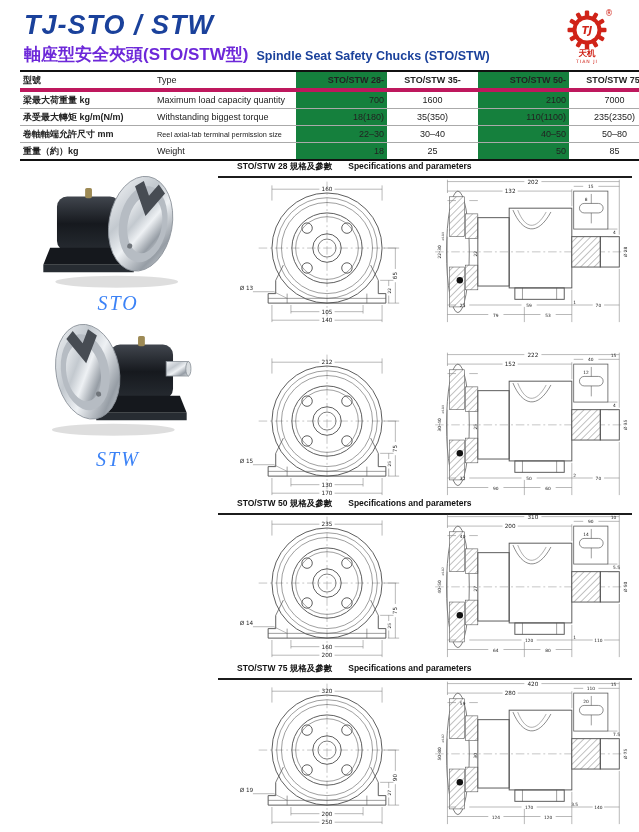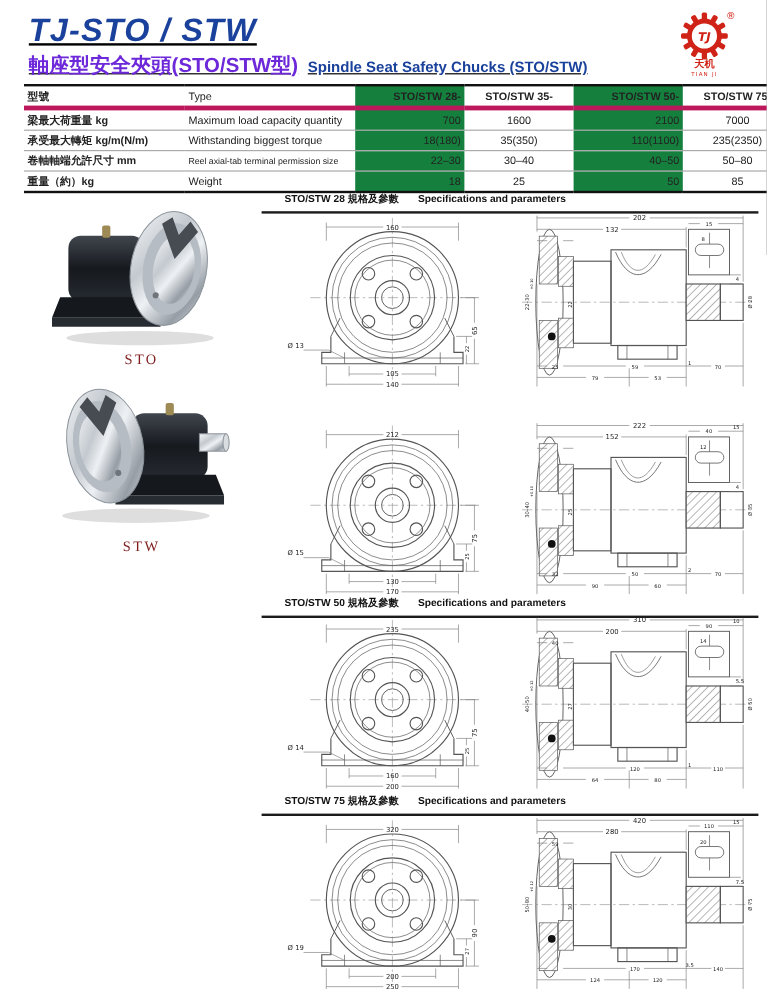--- a/index.html
+++ b/index.html
@@ -1,39 +1,39 @@
 <!DOCTYPE html>
 <html><head>
 <meta charset="utf-8">
 <style>
   html,body{margin:0;padding:0;background:#888;}
   .page{position:relative;width:639px;height:832px;background:#ffffff;margin:0 auto;
         font-family:"Liberation Sans",sans-serif;overflow:hidden;}
   
-  .hdr{position:absolute;left:24px;top:10px;text-decoration:underline;}
+  .hdr{position:absolute;left:24px;top:10px;}
   .hdr-title{font-size:27px;font-weight:bold;font-style:italic;color:#1a419b;letter-spacing:1px;}
   .hdr-sub{margin-top:2px;white-space:nowrap;}
   .hdr-sub .zh{font-size:17px;font-weight:bold;color:#6d28d9;}
   .hdr-sub .en{font-size:12.5px;font-weight:bold;color:#1a419b;margin-left:8px;}
   .logo{position:absolute;right:18px;top:6px;width:62px;height:60px;}
   
   table.spec{position:absolute;left:20px;top:70px;width:605px;border-collapse:collapse;
              border-top:2.5px solid #111;border-bottom:2px solid #111;table-layout:fixed;}
   table.spec td,table.spec th{height:16px;padding:0 3px;font-size:9px;color:#222;
              border-bottom:1px solid #aaa;vertical-align:middle;}
   table.spec tr.hd th{border-bottom:4px solid #be185d;}
   .c-zh{width:128px;text-align:left;font-weight:bold;}
   .c-en{width:136px;text-align:left;font-size:8px;font-weight:normal;}
   .c-v{width:85px;text-align:center;}
   th.c-v{font-weight:bold;}
   table.spec .sh{background:#15803d;text-align:right;}
   
   .photo{position:absolute;left:25px;width:180px;height:128px;}
   .caption{position:absolute;left:70px;width:96px;text-align:center;
-           font-family:"Liberation Serif",serif;font-size:12px;color:#7f1d1d;letter-spacing:2px;}
+           font-family:"Liberation Serif",serif;font-size:20px;color:#3b82f6;letter-spacing:2px;font-style:italic;}
   
   .sec-head{position:absolute;left:218px;width:414px;border-bottom:2px solid #1c1c1c;
             padding-bottom:3px;white-space:nowrap;}
   .sec-head .zh{font-size:8.5px;font-weight:bold;color:#111;margin-left:19px;}
   .sec-head .en{font-size:8.5px;font-weight:bold;color:#111;margin-left:16px;}
   
   .draw{position:absolute;}
   svg text{font-family:"DejaVu Sans",sans-serif;stroke:none;}
   .dim{font-size:6px;fill:#222;text-anchor:middle;}
   .dim-s{font-size:4.6px;fill:#222;text-anchor:middle;}

